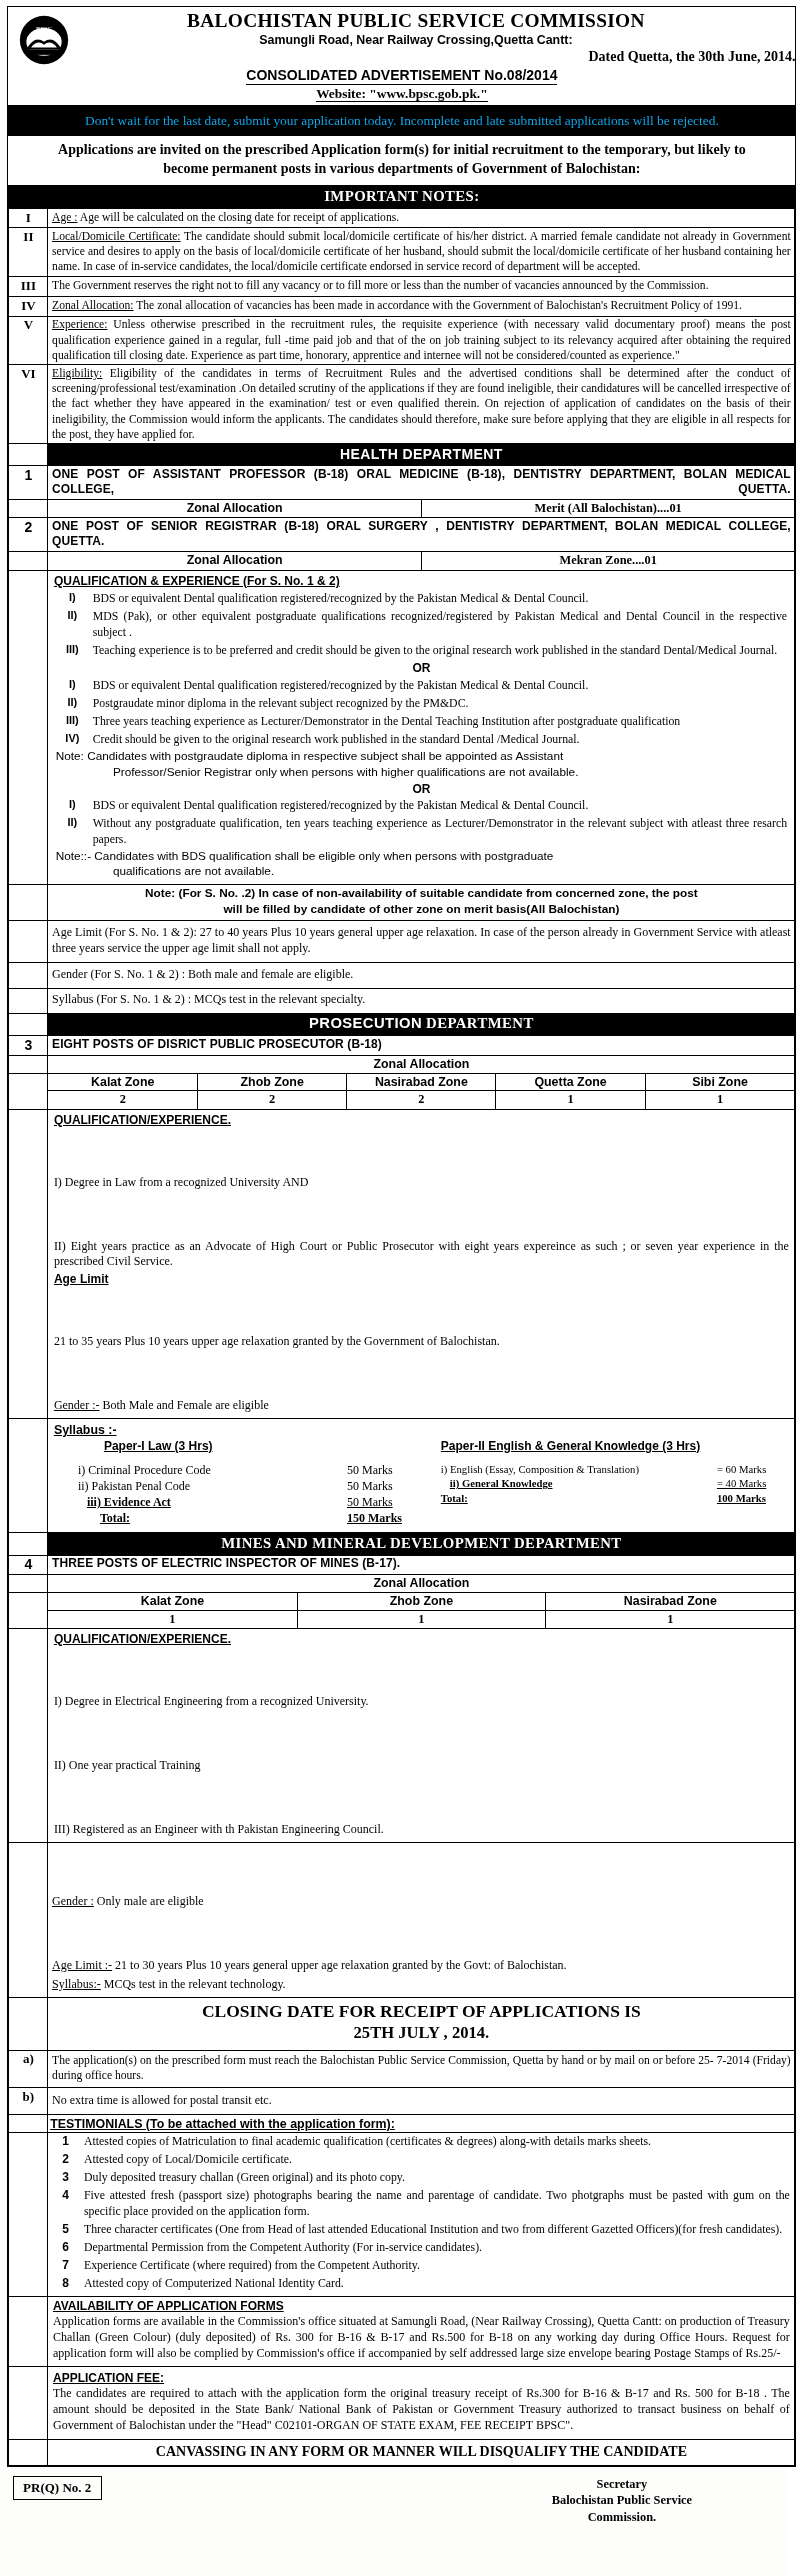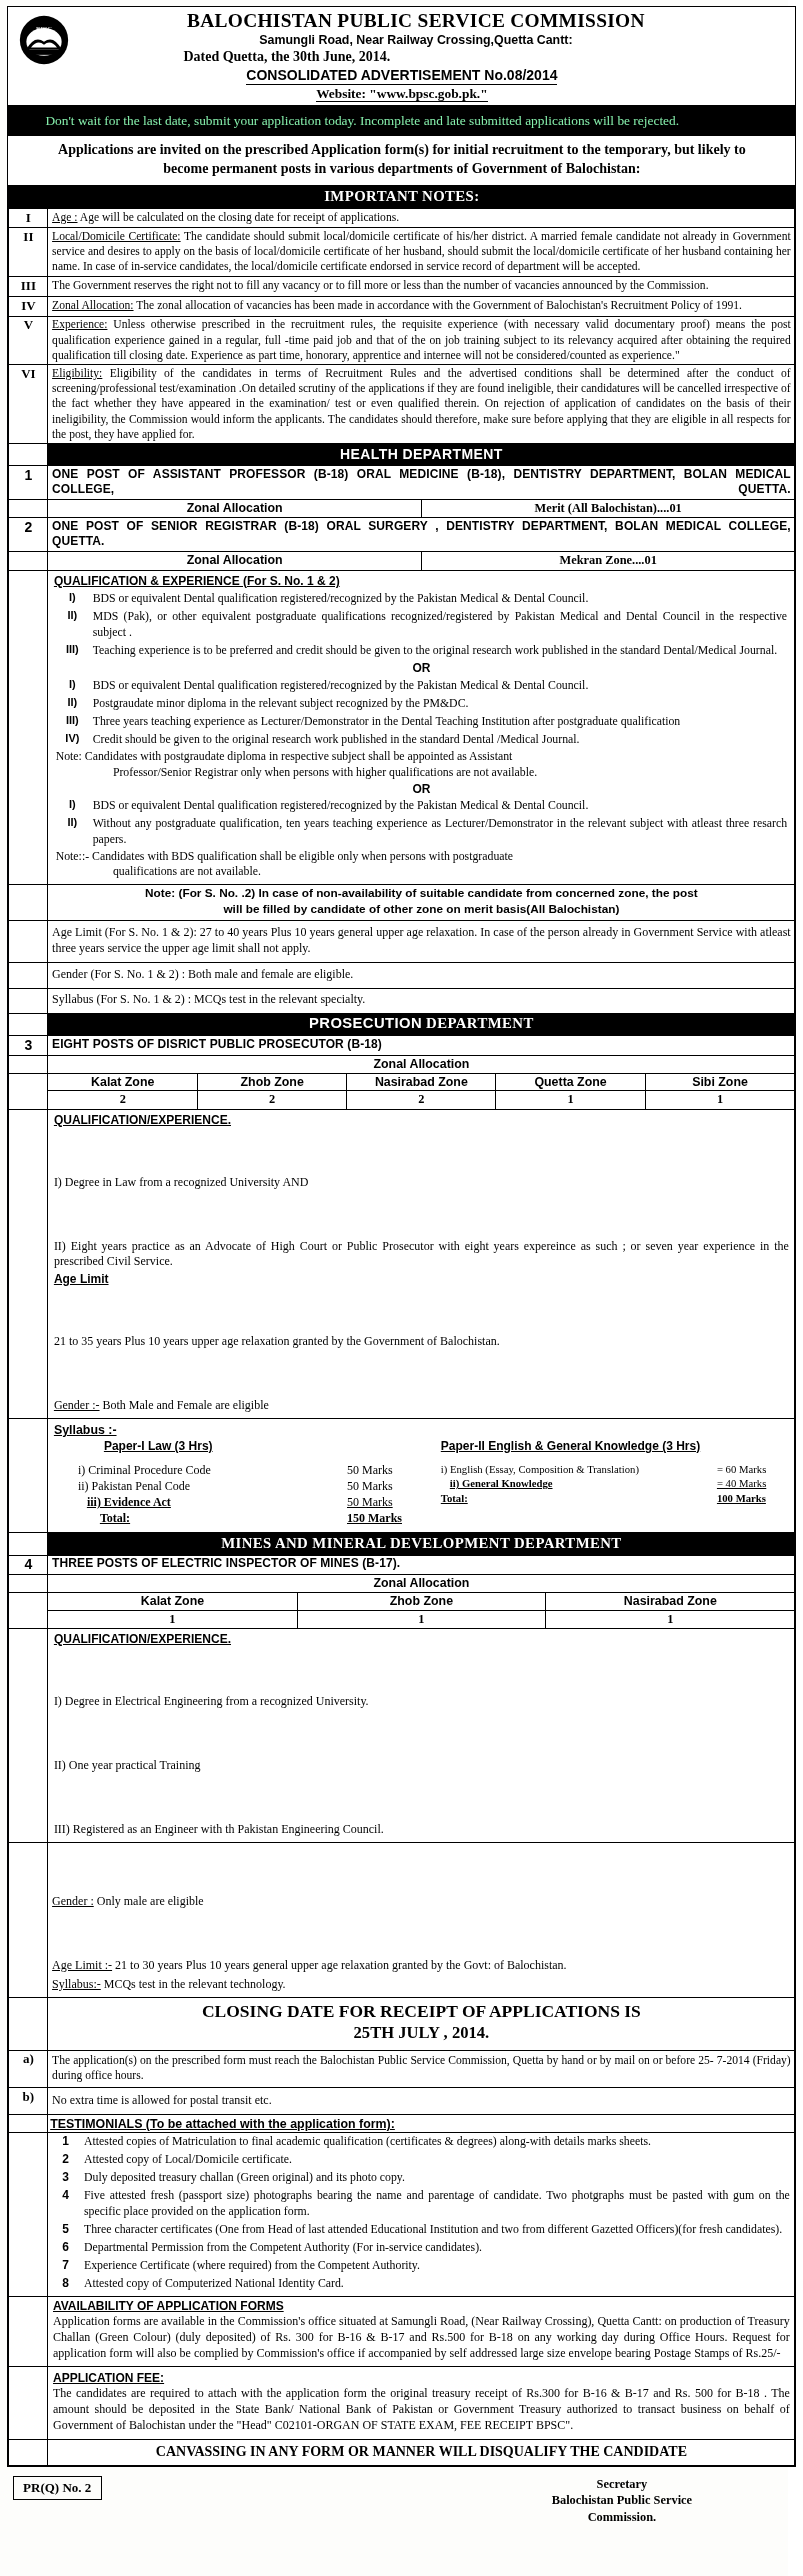--- a/index.html
+++ b/index.html
@@ -52,21 +52,21 @@
   }
   .org-address {
     text-align: center;
     font-family: "Liberation Sans", sans-serif;
     font-weight: bold;
     font-size: 12.4px;
     margin-left: 28px;
     margin-top: 1.8px;
   }
   .dated {
-    text-align: left;
+    text-align: right;
     font-family: "Liberation Serif", serif;
     font-weight: bold;
     font-size: 14px;
     margin-left: 175px;
     margin-top: 1.8px;
   }
   .adv-no {
     text-align: center;
     font-family: "Liberation Sans", sans-serif;
     font-weight: bold;
@@ -80,22 +80,22 @@
     font-weight: bold;
     font-size: 13.4px;
     margin-top: 2.8px;
     margin-bottom: 1.8px;
   }
   .website span { border-bottom: 1.4px solid #000; }
 
   
   .black-banner {
     background: #000;
-    color: #86efac;
-    text-align: left;
+    color: #0ea5e9;
+    text-align: center;
     font-family: "Liberation Serif", serif;
     font-size: 13.4px;
     padding: 4.6px 37px 5.5px 37px;
     line-height: 1.28;
     border-top: 1.8px solid #000;
     border-bottom: 1.8px solid #000;
   }
   .intro {
     text-align: center;
     font-family: "Liberation Serif", serif;
@@ -213,21 +213,21 @@
     text-align: justify;
   }
   .or-line {
     text-align: center;
     font-family: "Liberation Sans", sans-serif;
     font-weight: bold;
     font-size: 12px;
     padding: 1.8px 0 1.8px 0;
   }
   .note-line {
-    font-family: Liberation Serif, serif;
+    font-family: Liberation Sans, sans-serif;
     font-size: 11.8px;
     line-height: 1.3;
     padding-left: 1.8px;
   }
   .note-indent { padding-left: 59px; }
 
   .center-note {
     font-family: "Liberation Sans", sans-serif;
     font-weight: bold;
     font-size: 11.8px;

